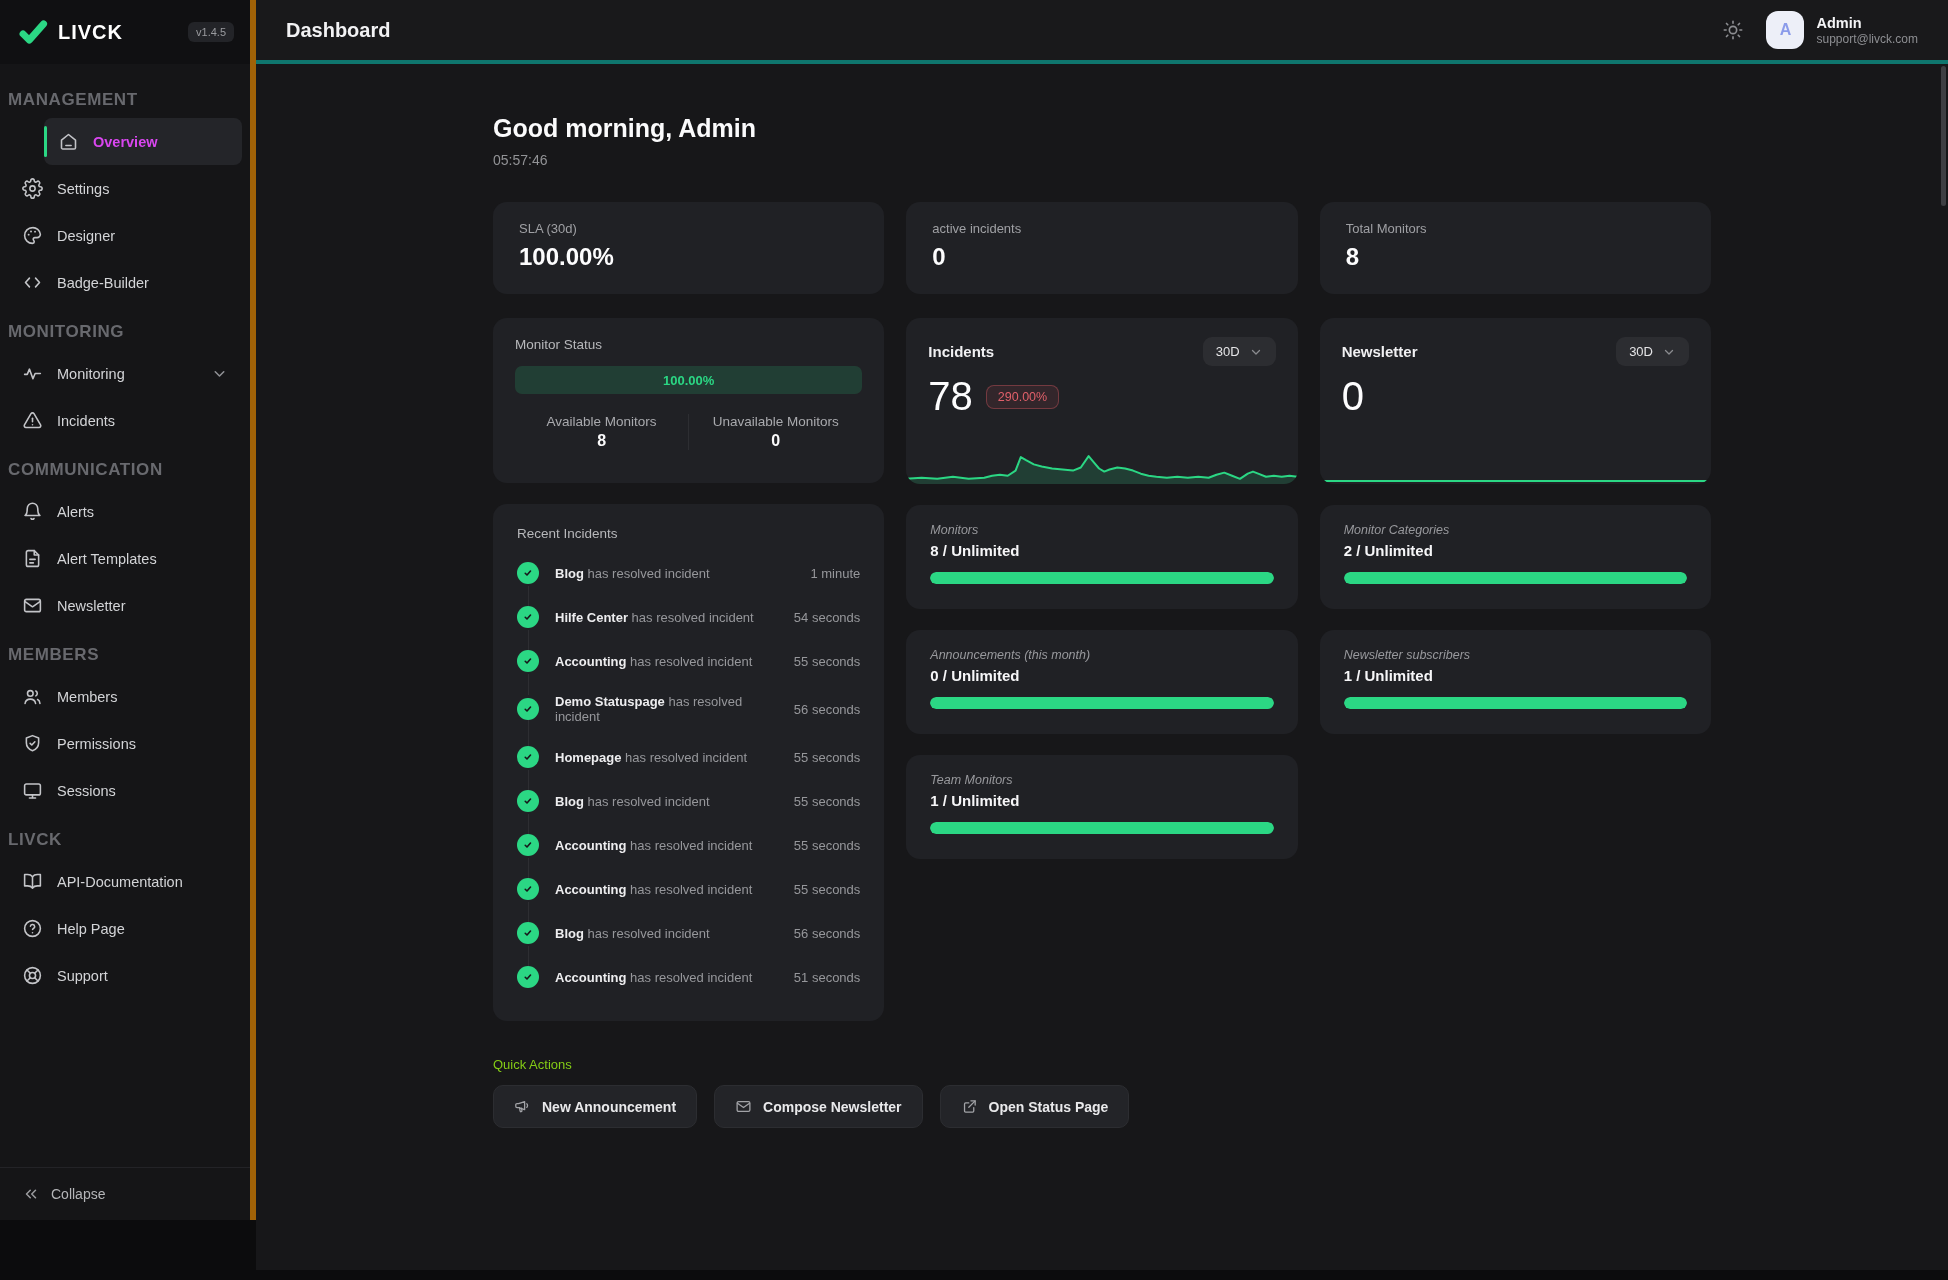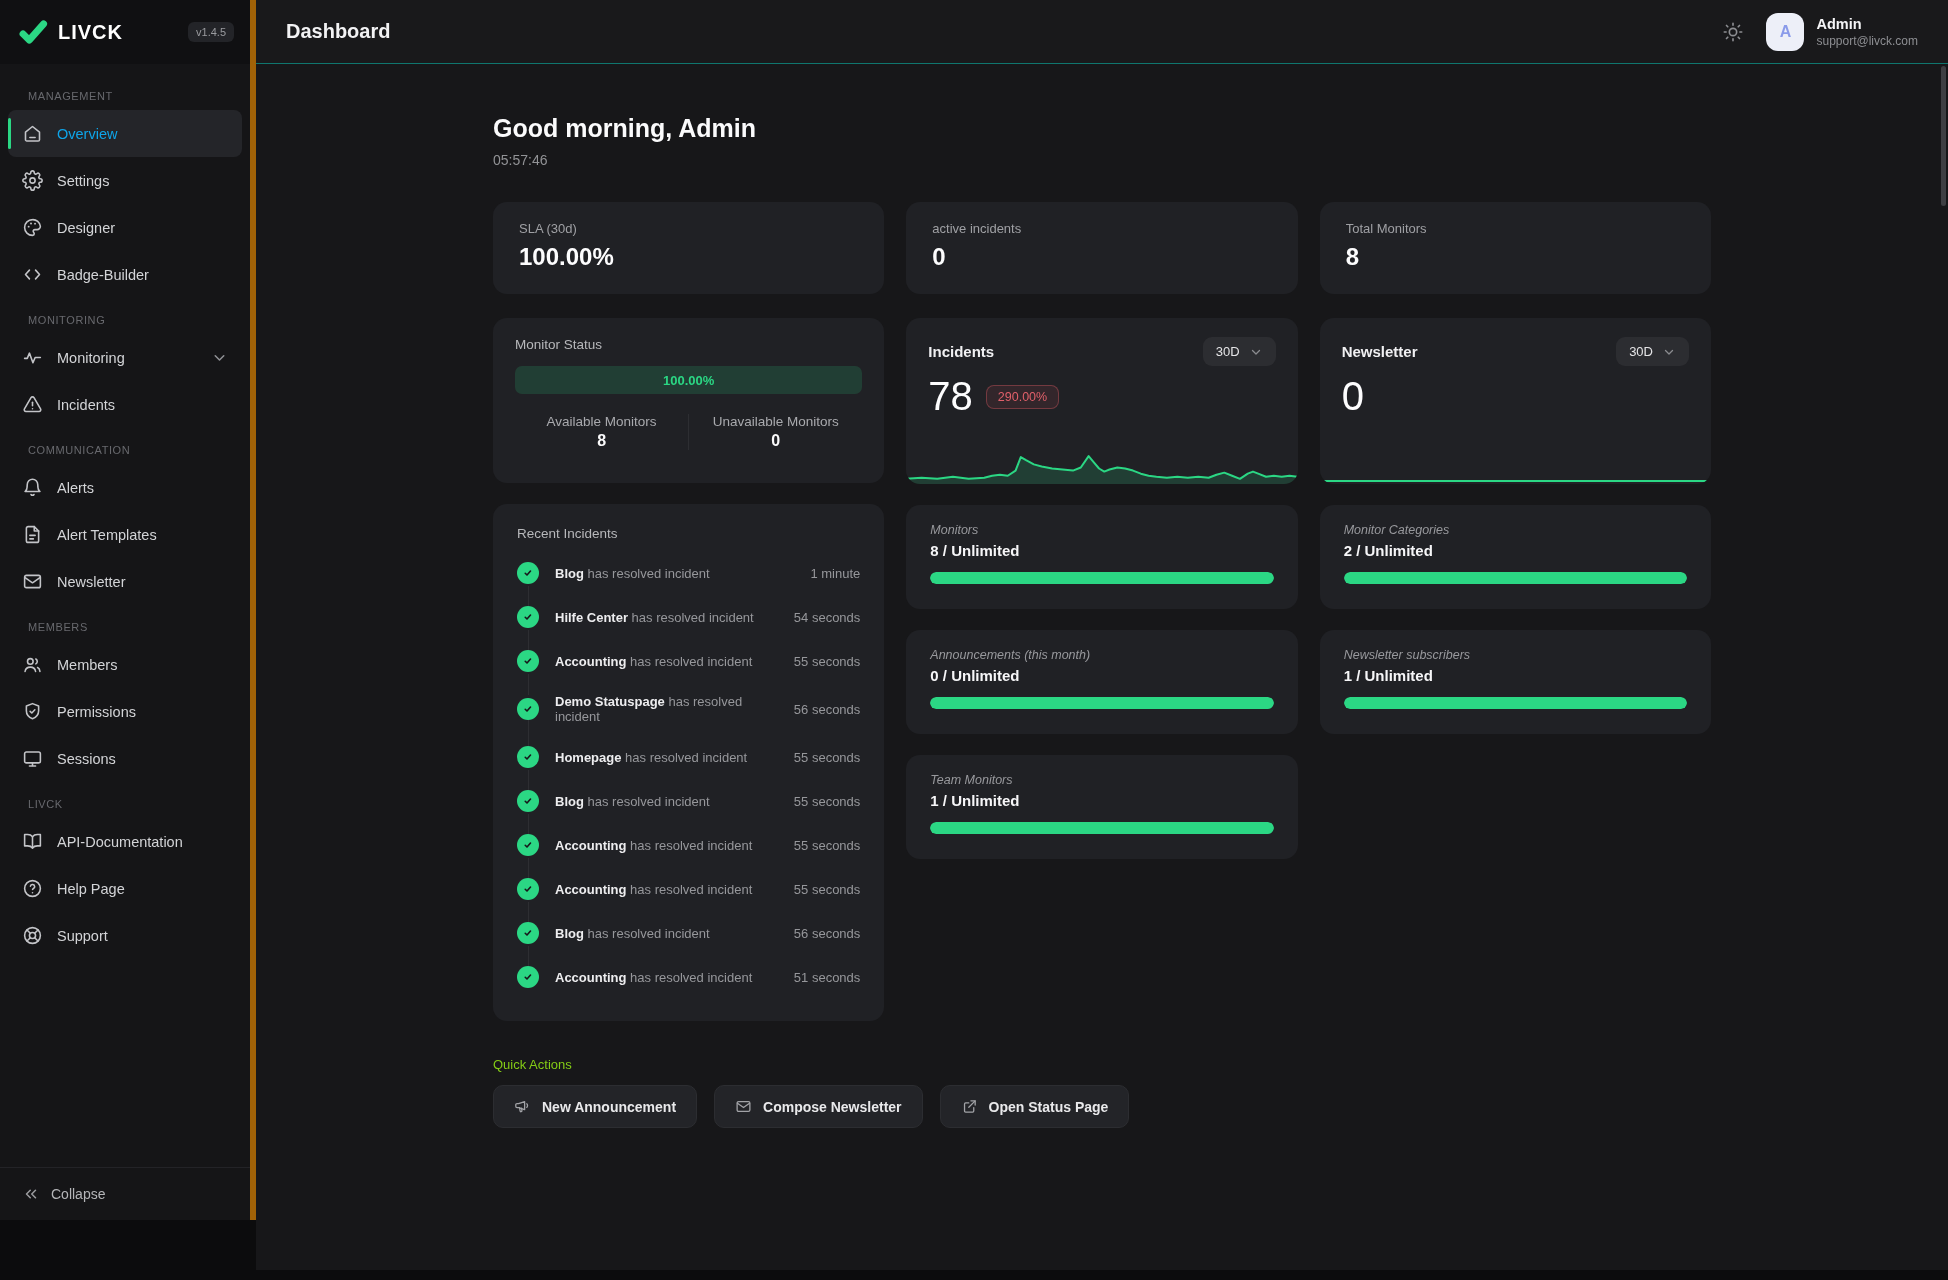--- a/index.html
+++ b/index.html
@@ -6,32 +6,32 @@
   html,body { width:1948px; height:1280px; background:#0c0c0d; font-family:"Liberation Sans", sans-serif; overflow:hidden; }
   .layout { display:flex; width:100%; height:1280px; }
 
   
   .sidebar { width:256px; height:1220px; background:#151517; border-right:6px solid #a16207; display:flex; flex-direction:column; flex-shrink:0; }
   .logo-row { height:64px; background:#101012; display:flex; align-items:center; padding:0 16px 0 18px; gap:10px; flex-shrink:0; }
   .logo-mark { width:30px; height:30px; }
   .logo-name { color:#fff; font-size:20px; font-weight:700; letter-spacing:1px; }
   .version-badge { margin-left:auto; background:#232428; color:#9a9b9f; font-size:11px; padding:4px 8px; border-radius:6px; }
   .side-scroll { padding:10px 8px 0 8px; flex:1; }
-  .section-label { color:#68696e; font-size:11px; letter-spacing:.6px; font-weight:400; margin:16px 12px 8px 20px; }
+  .section-label { color:#68696e; font-size:17px; letter-spacing:.6px; font-weight:700; margin:16px 12px 8px 0; }
   .side-item { display:flex; align-items:center; gap:14px; padding:13px 14px; border-radius:8px; color:#d3d4d7; font-size:14.5px; cursor:pointer; position:relative; }
   .side-item .icon { width:21px; height:21px; color:#c3c4c8; display:inline-flex; }
-  .side-item.active { background:#242529; color:#0ea5e9; font-weight:400; }
+  .side-item.active { background:#242529; color:#d946ef; font-weight:700;margin-left:36px; }
   .side-item.active::before { content:''; position:absolute; left:0; top:8px; bottom:8px; width:3px; border-radius:3px; background:var(--accent); }
   .side-item .chev { margin-left:auto; width:17px; height:17px; color:#8f9094; }
   .collapse-row { border-top:1px solid #232327; padding:17px 22px; display:flex; align-items:center; gap:11px; color:#b4b5b8; font-size:14px; cursor:pointer; }
   .collapse-row .icon { width:18px; height:18px; color:#9b9c9f; }
 
   
   .main { flex:1; display:flex; flex-direction:column; position:relative; }
-  .topbar { height:64px; background:#19191b; border-bottom:1px solid #0f766e; display:flex; align-items:center; padding:0 30px; flex-shrink:0; }
+  .topbar { height:64px; background:#19191b; border-bottom:4px solid #0f766e; display:flex; align-items:center; padding:0 30px; flex-shrink:0; }
   .topbar-title { color:#f2f2f4; font-size:20px; font-weight:600; }
   .topbar-right { margin-left:auto; display:flex; align-items:center; gap:22px; }
   .sun-btn { width:22px; height:22px; color:#8d8e92; cursor:pointer; display:inline-flex; }
   .user-chip { display:flex; align-items:center; gap:12px; cursor:pointer; }
   .avatar { width:38px; height:38px; border-radius:12px; background:#edeff8; color:#8b9bea; font-size:16px; font-weight:700; display:flex; align-items:center; justify-content:center; }
   .user-name { color:#f4f4f6; font-size:14.5px; font-weight:700; line-height:1.25; }
   .user-email { color:#8d8e92; font-size:12px; }
 
   .content { background:#171719; height:1206px; overflow:hidden; }
   .container { width:1218px; margin:0 auto; padding-top:50px; }

